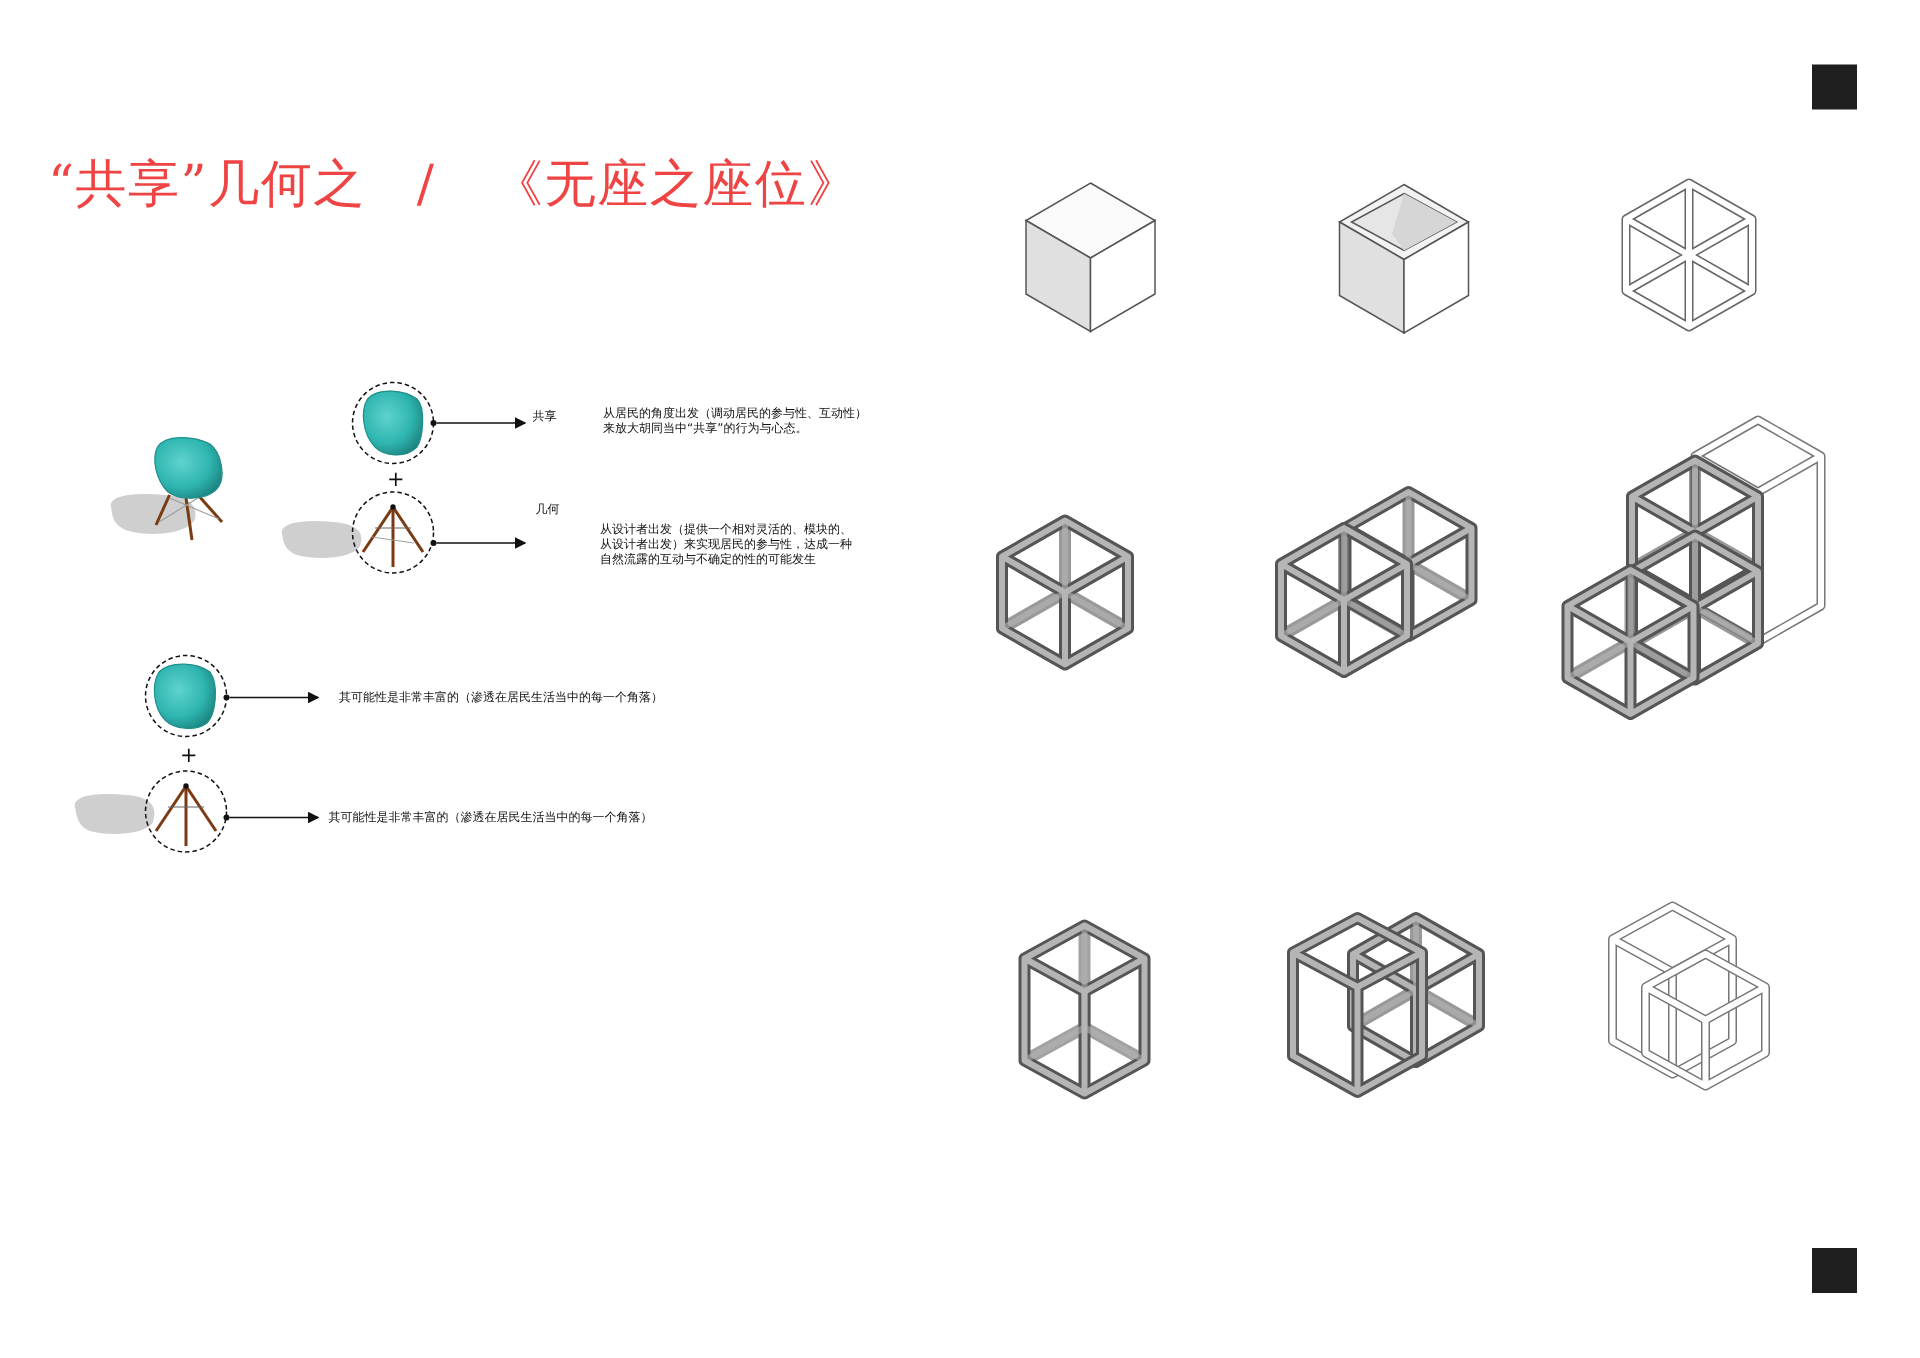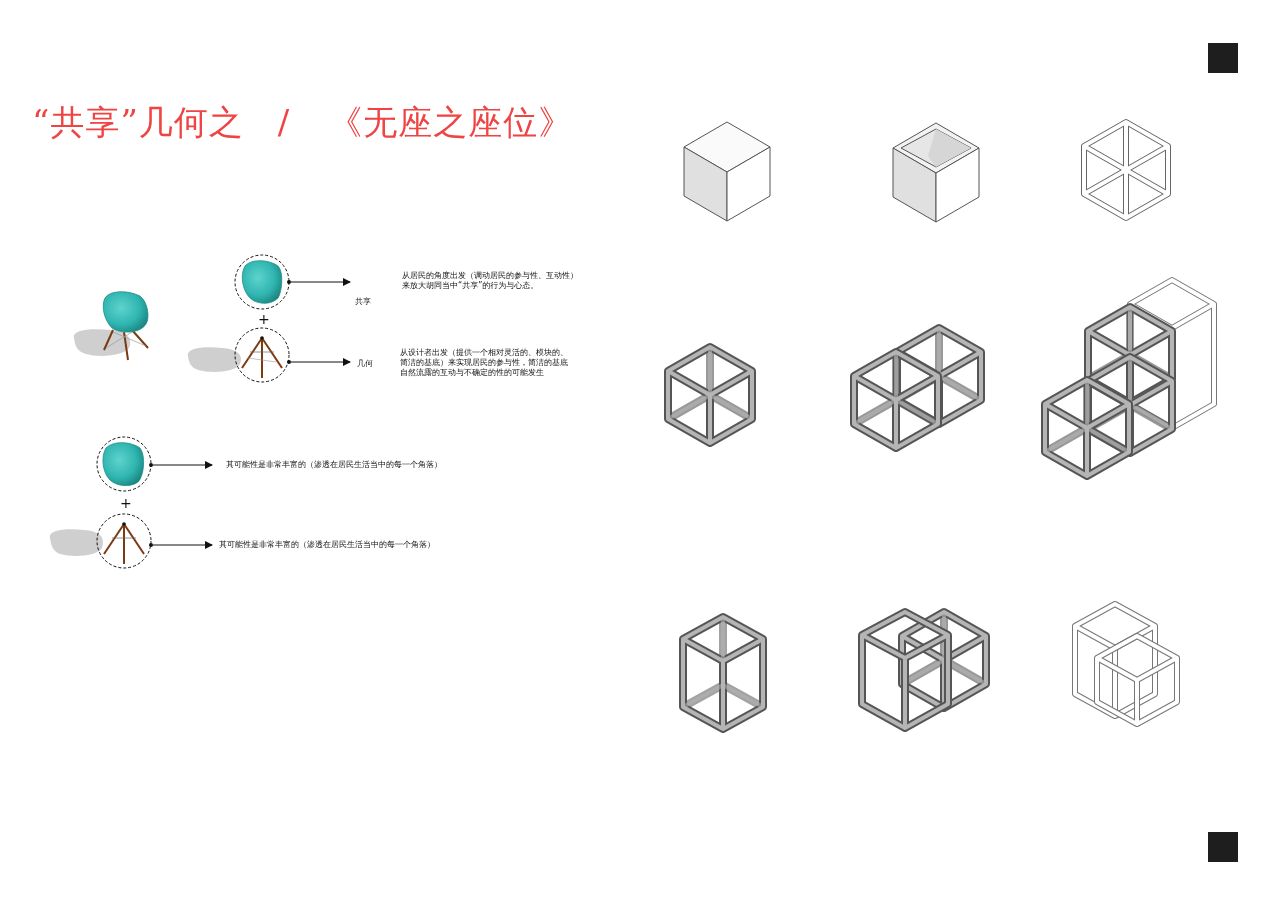--- a/index.html
+++ b/index.html
@@ -1,21 +1,21 @@
 <!DOCTYPE html>
 <html><head>
 <meta charset="utf-8">
 <style>
   html, body { margin:0; padding:0; }
   body { width:1280px; height:905px; background:#ffffff; position:relative; overflow:hidden; font-family:"DejaVu Sans", sans-serif; color:#111; }
   .abs { position:absolute; }
   .title { left:32px; top:100px; font-family:"DejaVu Serif", serif; font-size:34px; letter-spacing:1px; color:#ef4444; white-space:nowrap; }
   .title .sep { margin:0 38px 0 34px; }
   .corner { width:30px; height:30px; background:#1e1e1e; }
-  .label-s { font-size:8px; color:#111; white-space:nowrap;margin-top:24px; }
+  .label-s { font-size:8px; color:#111; white-space:nowrap; }
   .desc { font-size:8px; line-height:10px; color:#111; width:200px; }
   .note { font-size:8px; color:#111; white-space:nowrap; }
   svg { overflow:visible; }
 </style>
 </head>
 <body>
 
 <div class="abs title">
   <span>“共享”几何之</span><span class="sep">/</span><span>《无座之座位》</span>
 </div>
@@ -91,21 +91,21 @@
 
 <div class="abs label-s" style="left:355px; top:272px;">共享</div>
 <div class="abs desc" style="left:402px; top:271px;">
   <div>从居民的角度出发（调动居民的参与性、互动性）</div>
   <div>来放大胡同当中“共享”的行为与心态。</div>
 </div>
 
 <div class="abs label-s" style="left:357px; top:334px;">几何</div>
 <div class="abs desc" style="left:400px; top:348px;">
   <div>从设计者出发（提供一个相对灵活的、模块的、</div>
-  <div>简洁的基底）来实现居民的参与性，简洁的基底</div>
+  <div>从设计者出发）来实现居民的参与性，达成一种</div>
   <div>自然流露的互动与不确定的性的可能发生</div>
 </div>
 
 <div class="abs note" style="left:226px; top:459px;">其可能性是非常丰富的（渗透在居民生活当中的每一个角落）</div>
 <div class="abs note" style="left:219px; top:539px;">其可能性是非常丰富的（渗透在居民生活当中的每一个角落）</div>
 
 <svg class="abs" style="left:640px; top:0;" width="640" height="905">
   <defs>
 
     <g id="frameCube">

